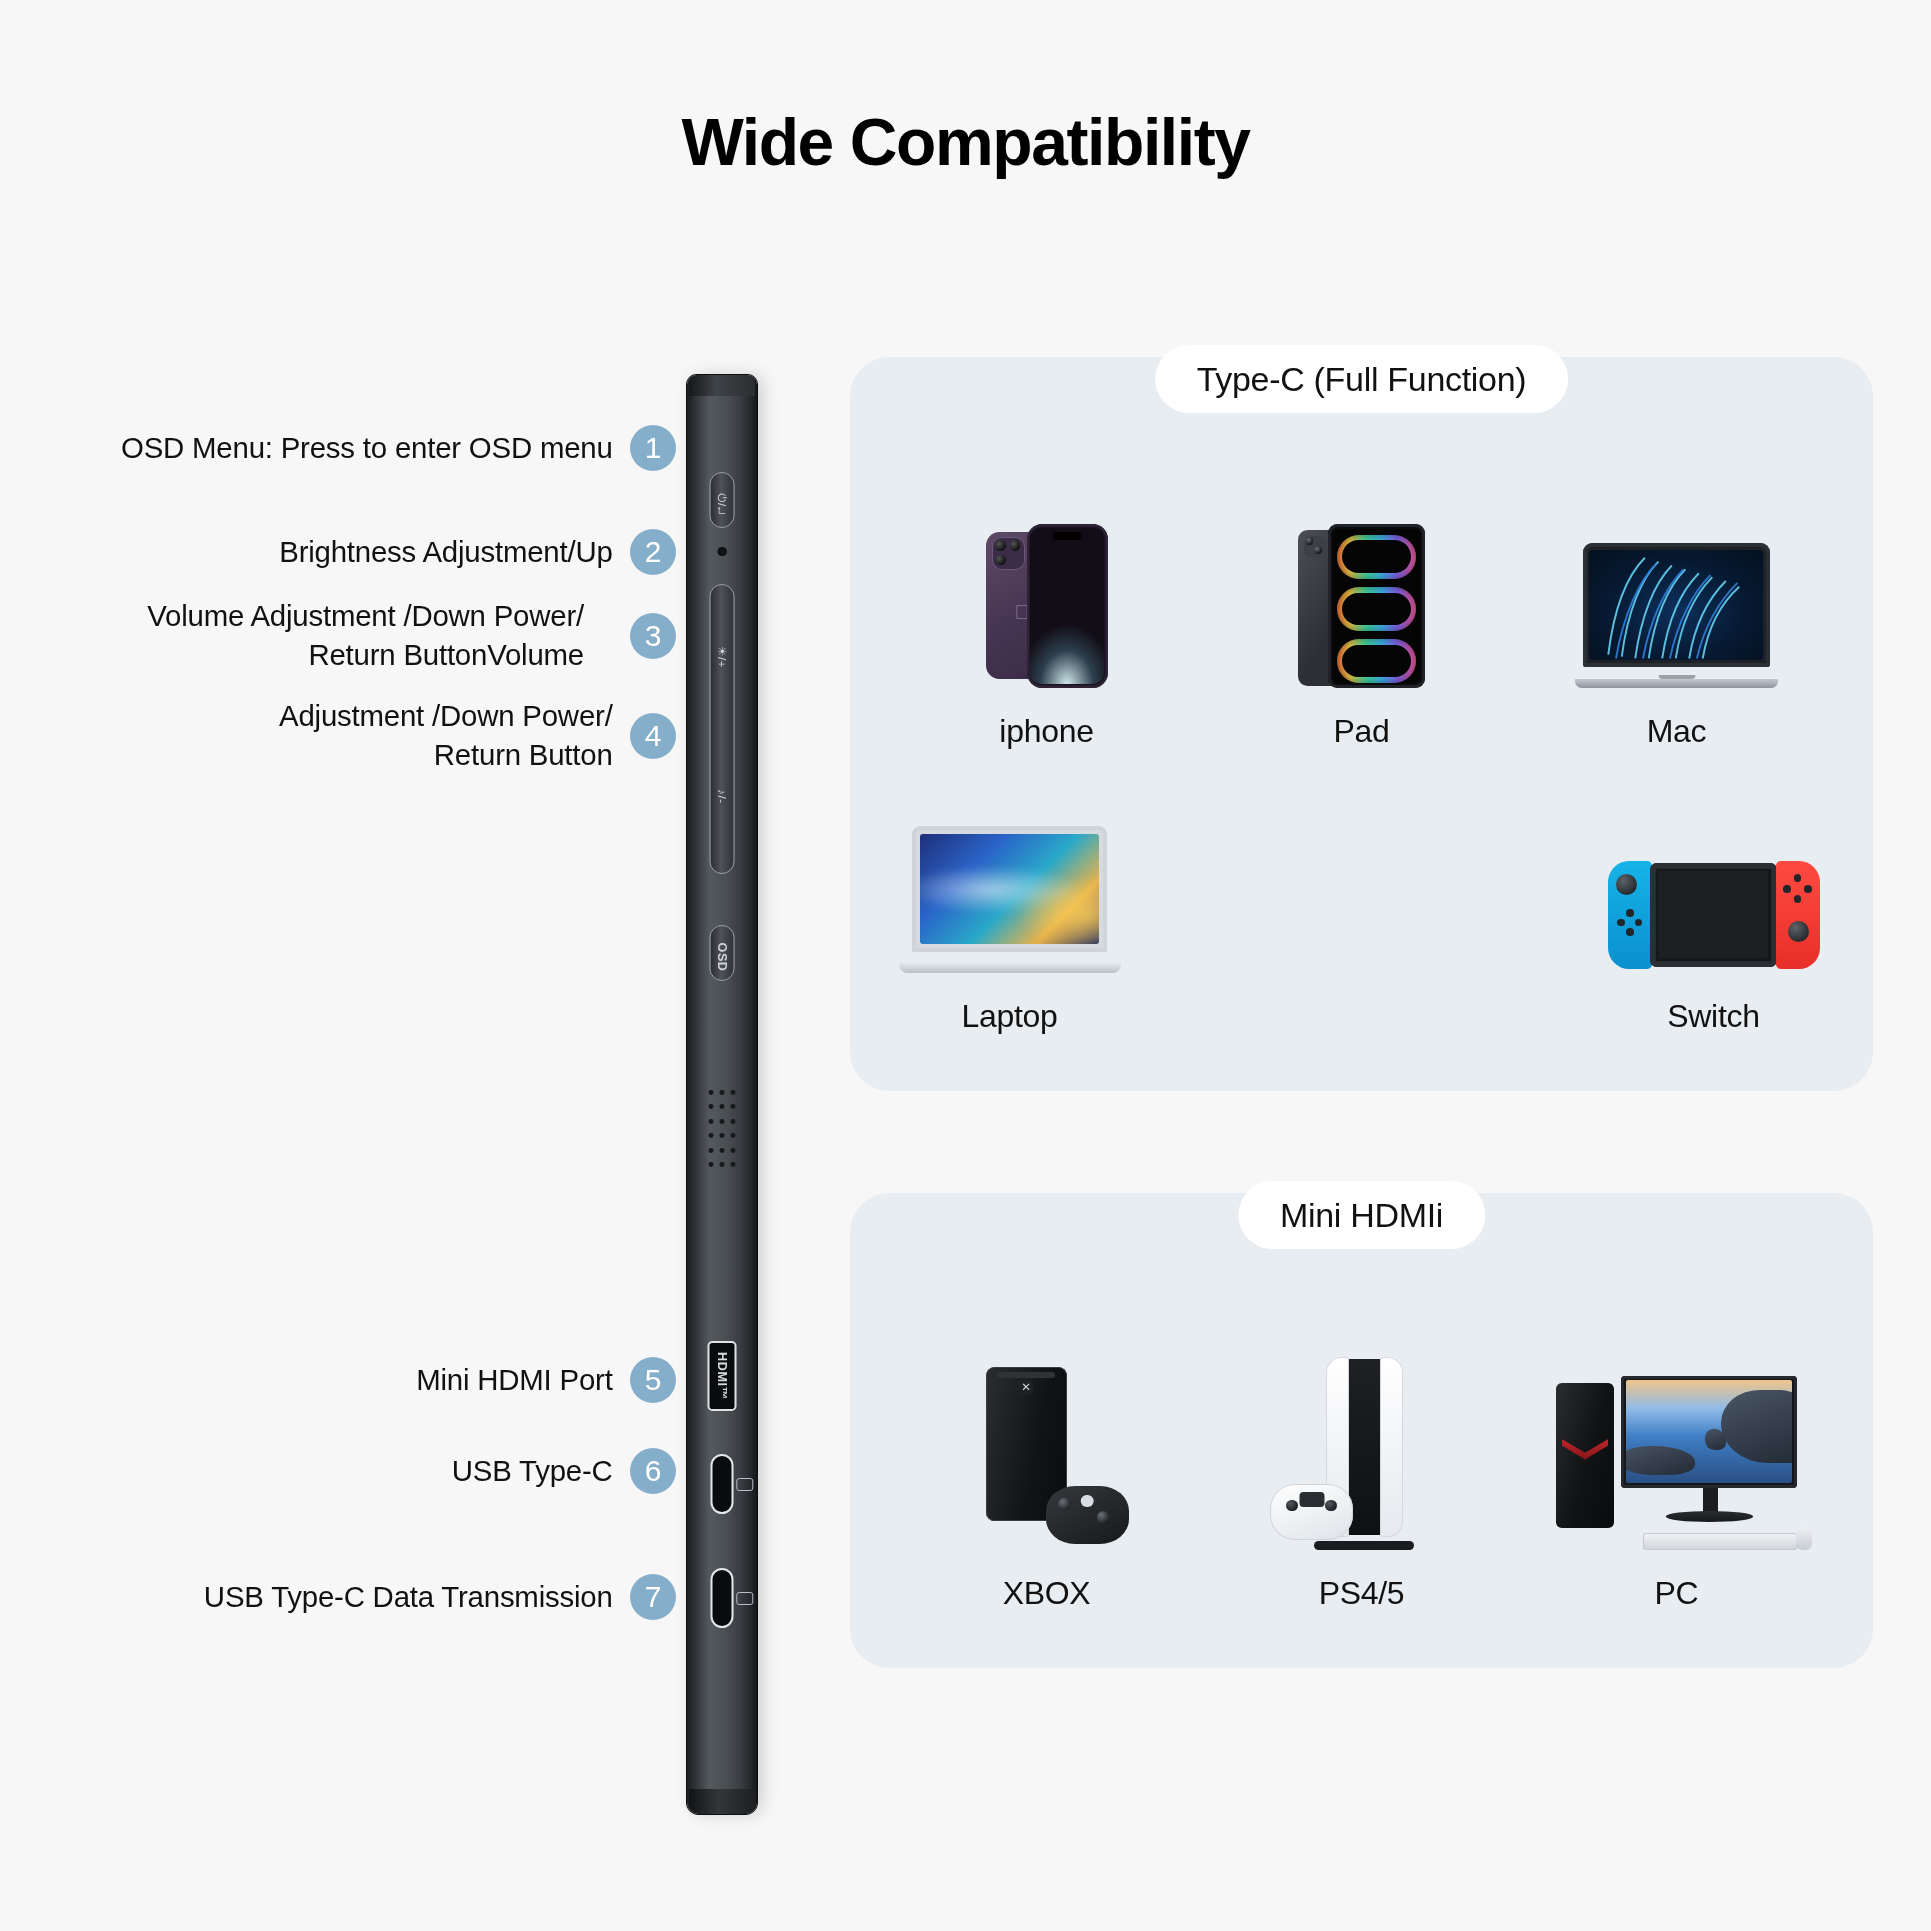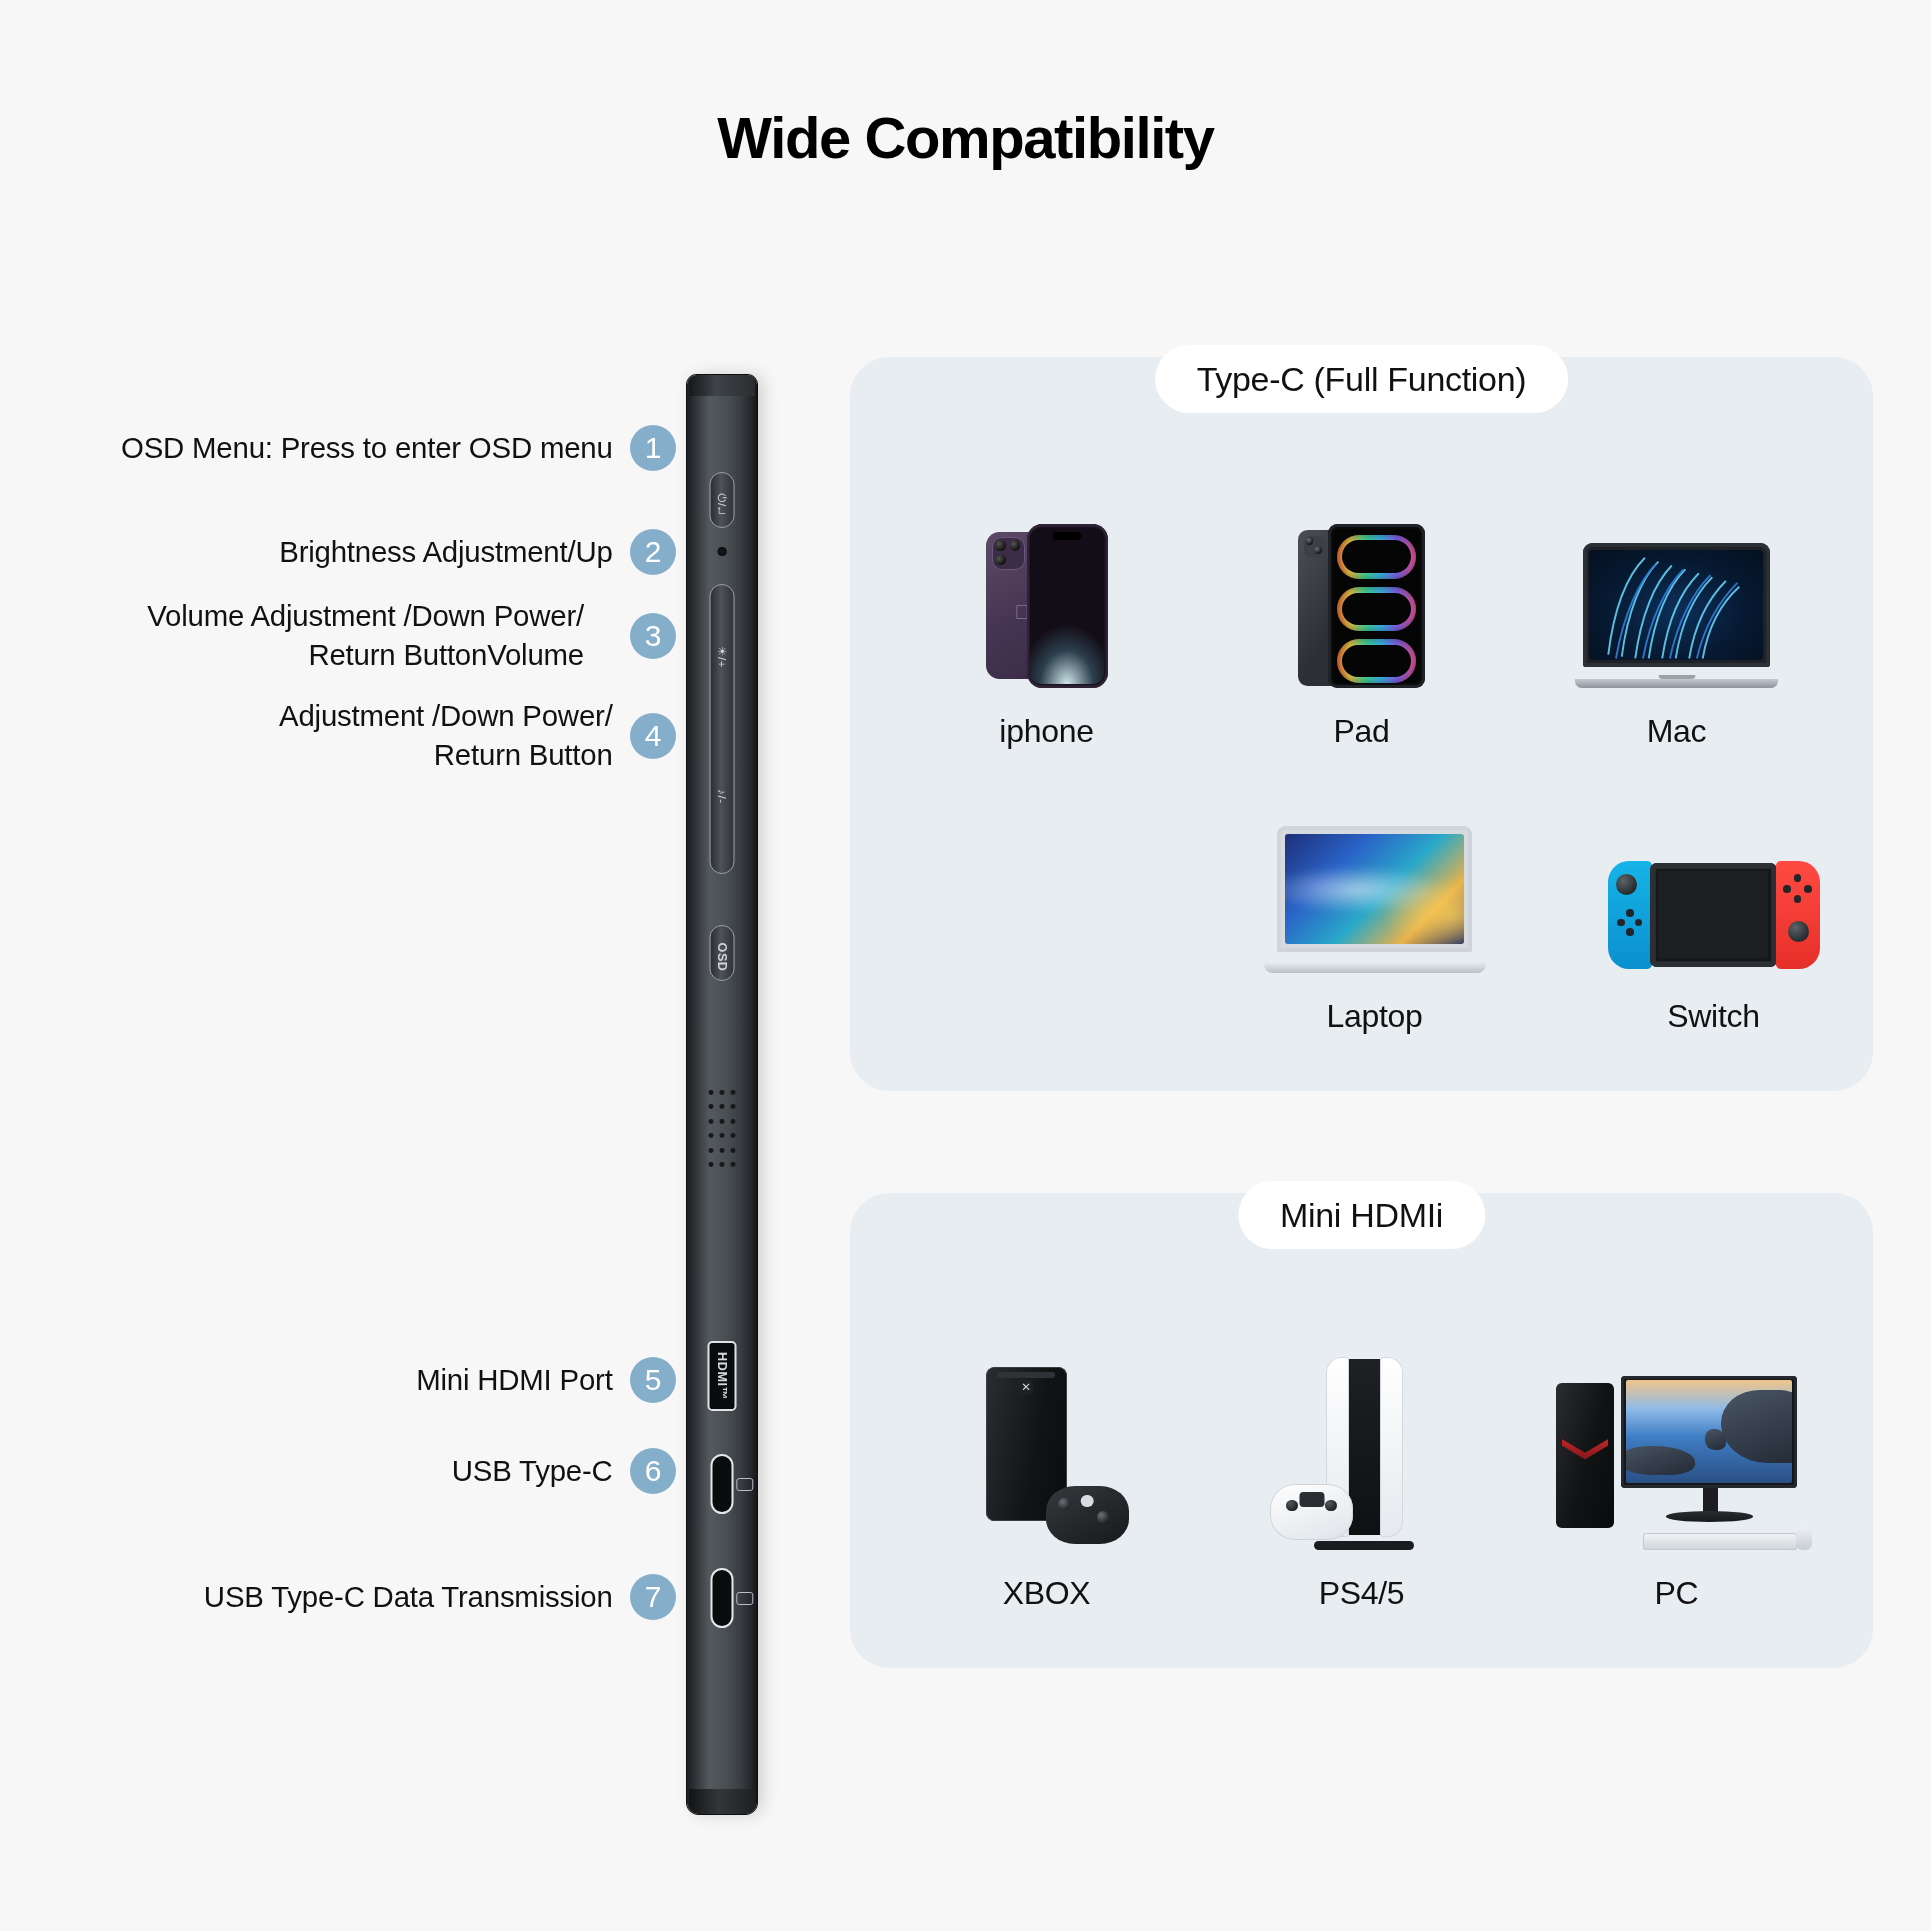--- a/index.html
+++ b/index.html
@@ -14,21 +14,21 @@
     position: relative;
   }
 
   
   .page-title {
     position: absolute;
     top: 104px;
     left: 0;
     width: 1931px;
     text-align: center;
-    font-size: 58px;
+    font-size: 66px;
     font-weight: 700;
     letter-spacing: -1.4px;
     color: #000;
   }
 
   
   .callouts-left {
     position: absolute;
     left: 58px;
     top: 425px;
@@ -239,21 +239,21 @@
     letter-spacing: -0.3px;
   }
   .pill.top-offset { top: -11.6px; }
 
   .device-row {
     display: flex;
     justify-content: space-around;
     align-items: flex-end;
     margin-top: 81px;
   }
-  .device-row.second { margin-top: 44px; justify-content: flex-end; gap: 98px; }
+  .device-row.second { margin-top: 44px; justify-content: space-between; gap: 98px; }
 
   .device {
     display: flex;
     flex-direction: column;
     align-items: center;
     width: 241px;
   }
   .device-art {
     height: 179px;
     display: flex;

